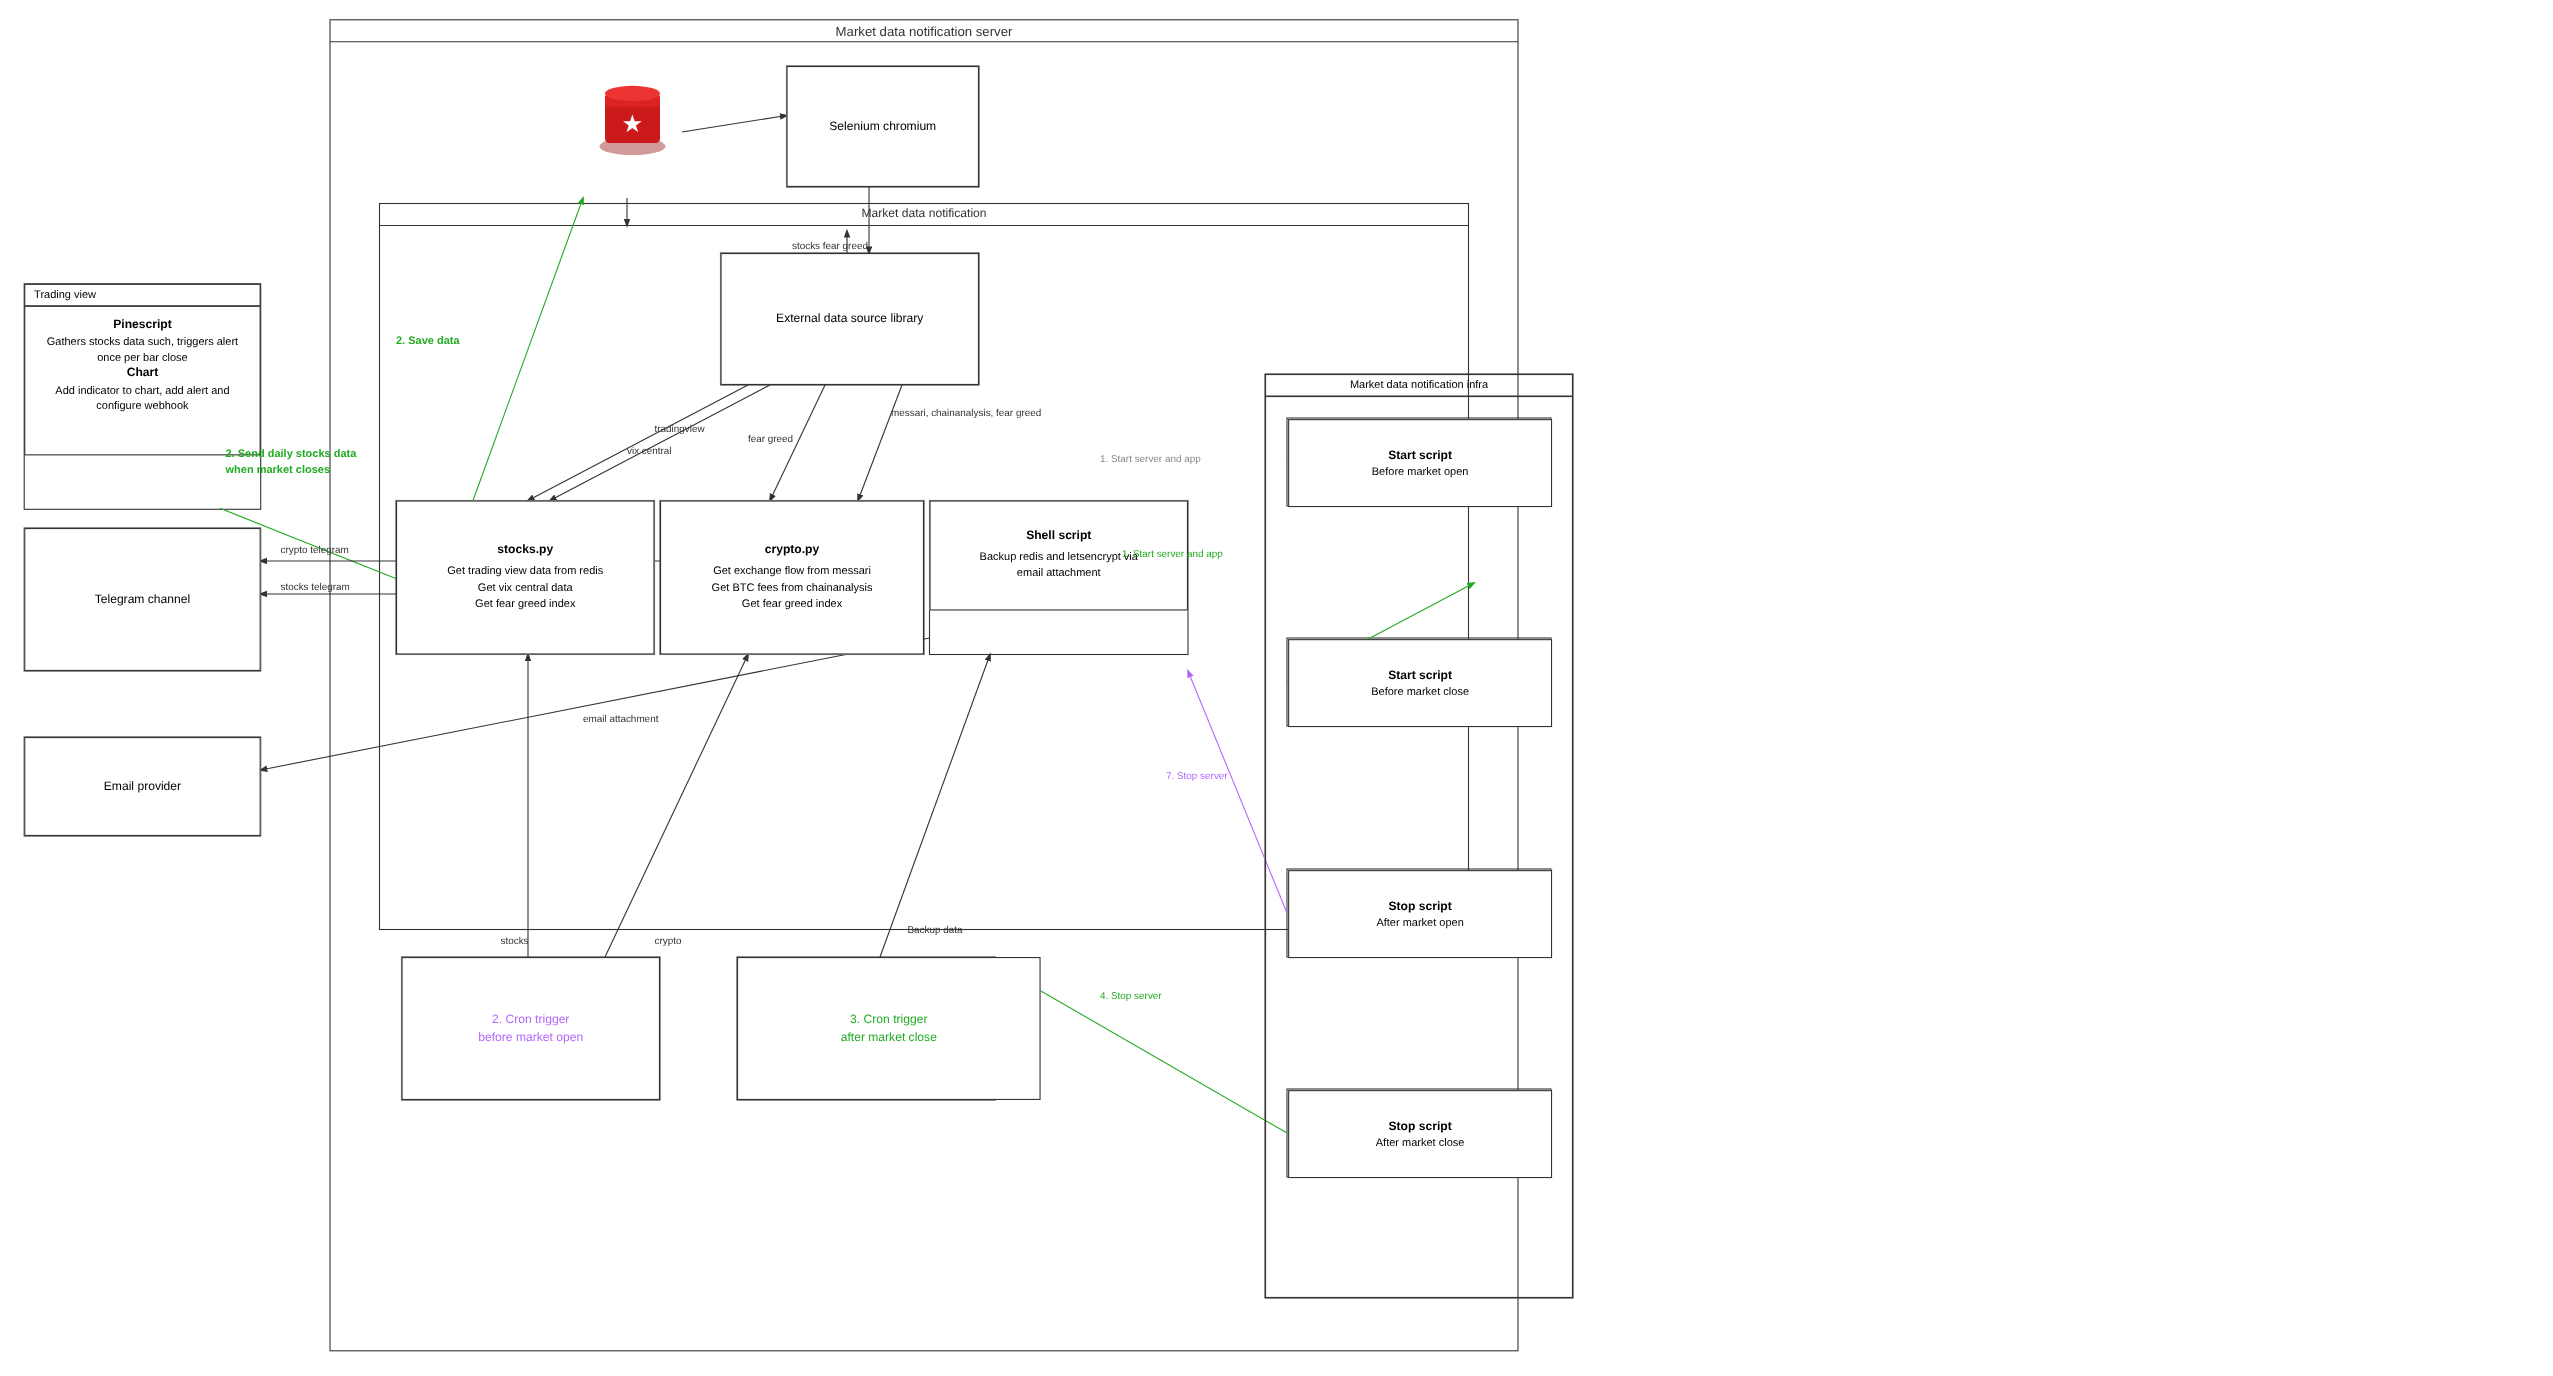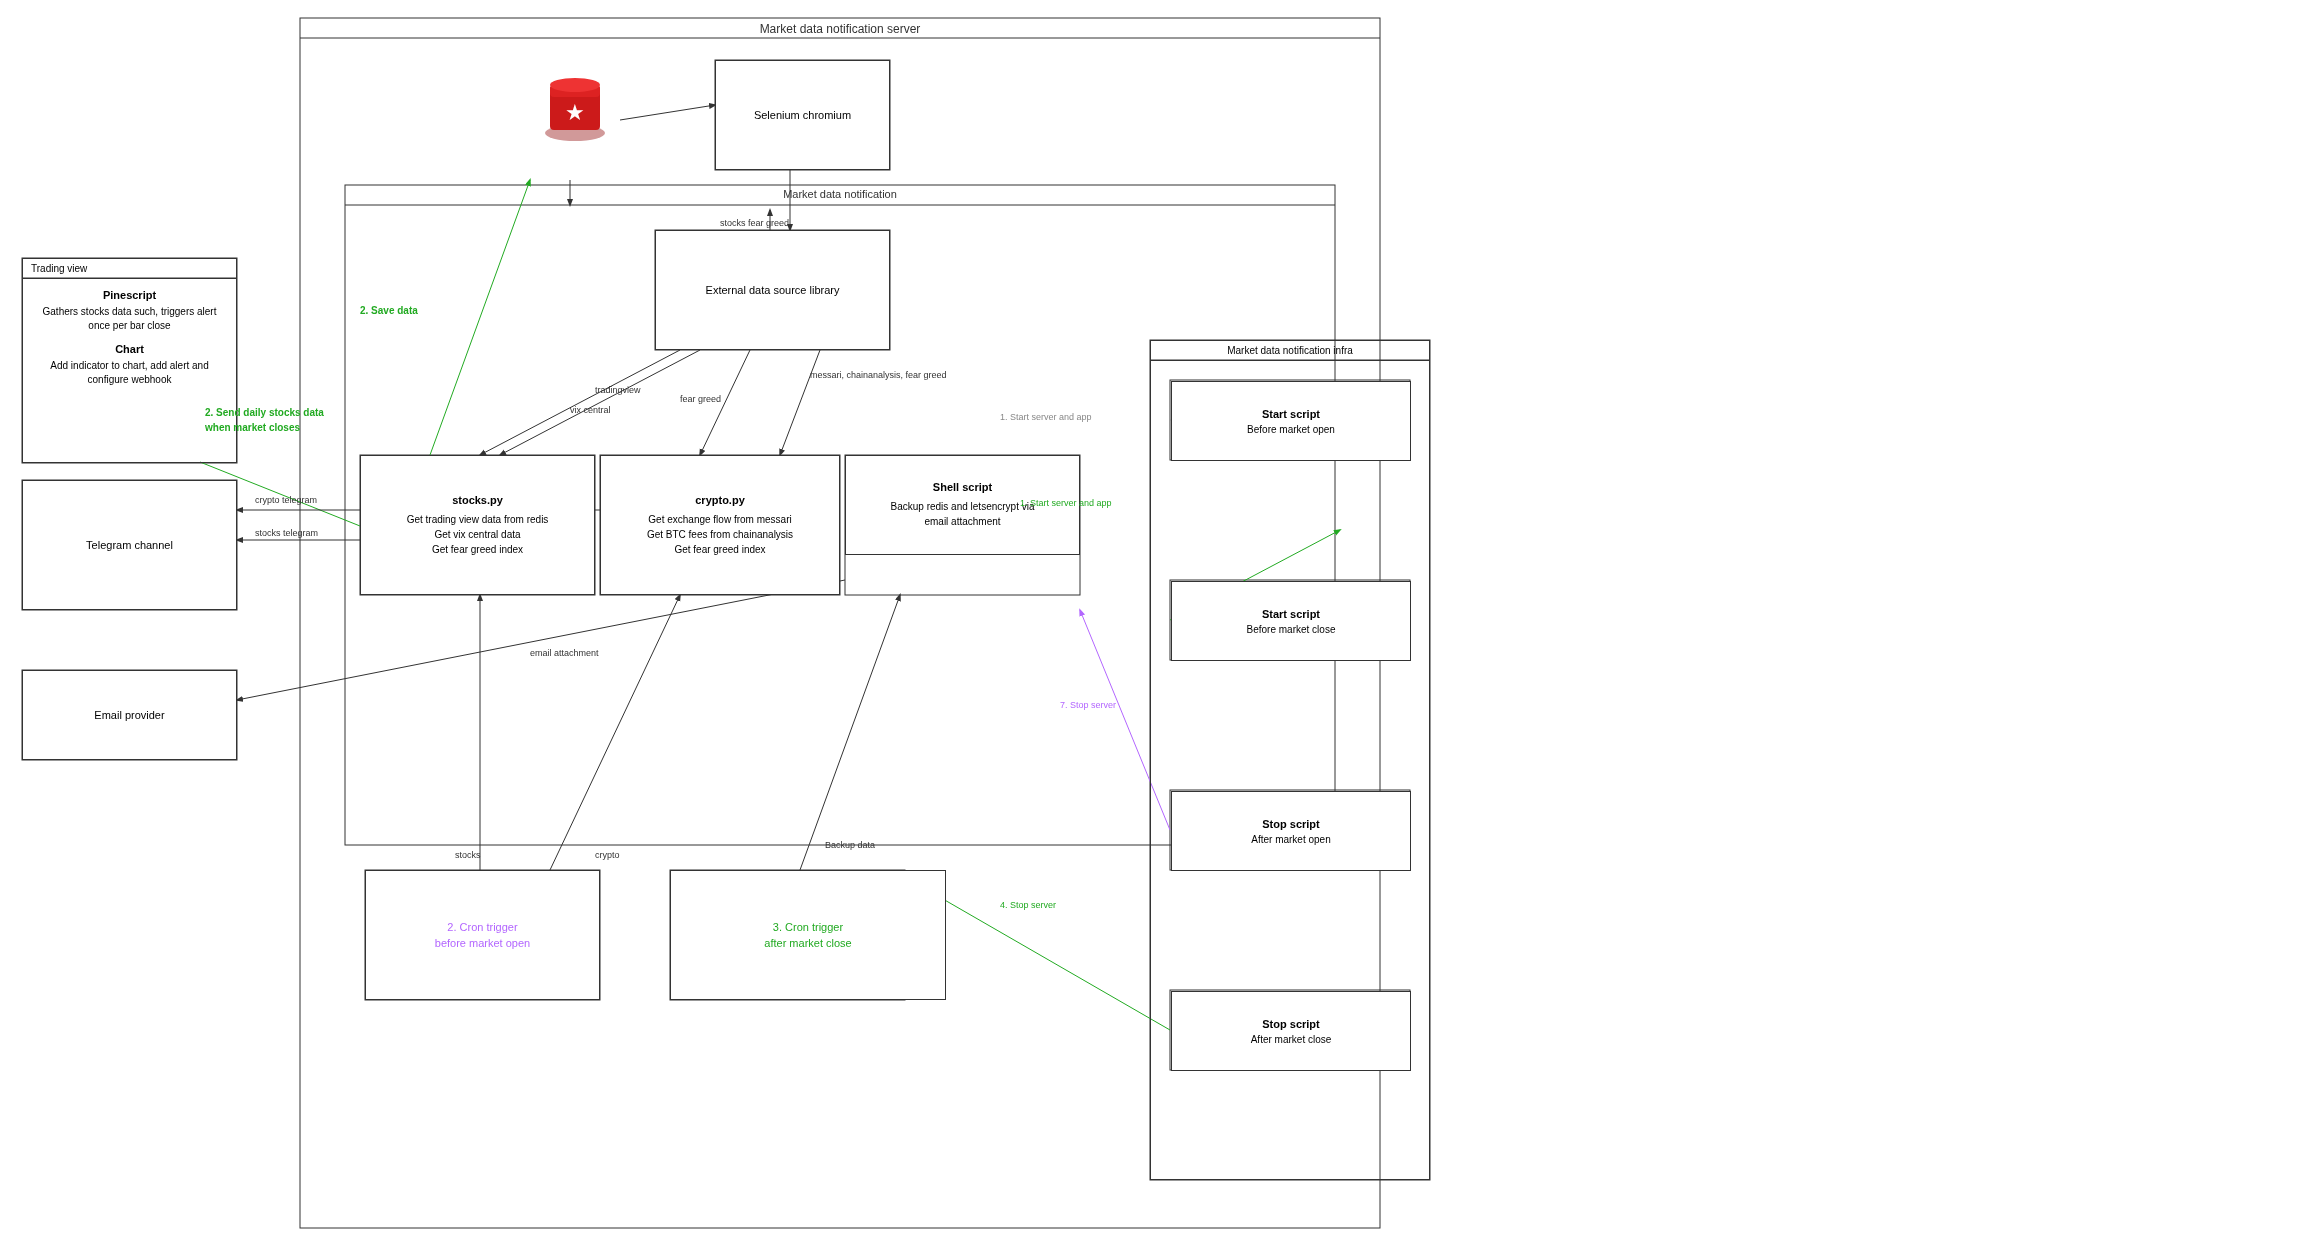--- a/index.html
+++ b/index.html
@@ -211,27 +211,27 @@
 Get BTC fees from chainanalysis
 Get fear greed index</div>
   </div>
 
   <div class="box" style="left:845px;top:455px;width:235px;height:100px;">
     <div style="font-weight:bold;font-size:11px;">Shell script</div>
     <div style="font-size:10px;margin-top:6px;line-height:1.5;white-space:pre-line;text-align:center;">Backup redis and letsencrypt via
 email attachment</div>
   </div>
 
-  <div style="position:absolute;left:22px;top:258px;width:215px;height:205px;border:1px solid #333;">
+  <div style="position:absolute;left:22px;top:258px;width:215px;height:156px;border:1px solid #333;">
     <div style="font-size:10px;padding:4px 8px;border-bottom:1px solid #333;">Trading view</div>
     <div style="padding:10px;text-align:center;">
       <div style="font-weight:bold;font-size:11px;">Pinescript</div>
       <div style="font-size:10px;margin-top:4px;line-height:1.4;white-space:pre-line;">Gathers stocks data such, triggers alert
 once per bar close</div>
-      <div style="font-weight:bold;font-size:11px;margin-top:10px;">Chart</div>
+      <div style="font-weight:bold;font-size:11px;">Chart</div>
       <div style="font-size:10px;margin-top:4px;line-height:1.4;white-space:pre-line;">Add indicator to chart, add alert and
 configure webhook</div>
     </div>
   </div>
 
   <div class="box" style="left:22px;top:480px;width:215px;height:130px;">
     <span style="font-size:11px;">Telegram channel</span>
   </div>
 
   <div class="box" style="left:22px;top:670px;width:215px;height:90px;">

